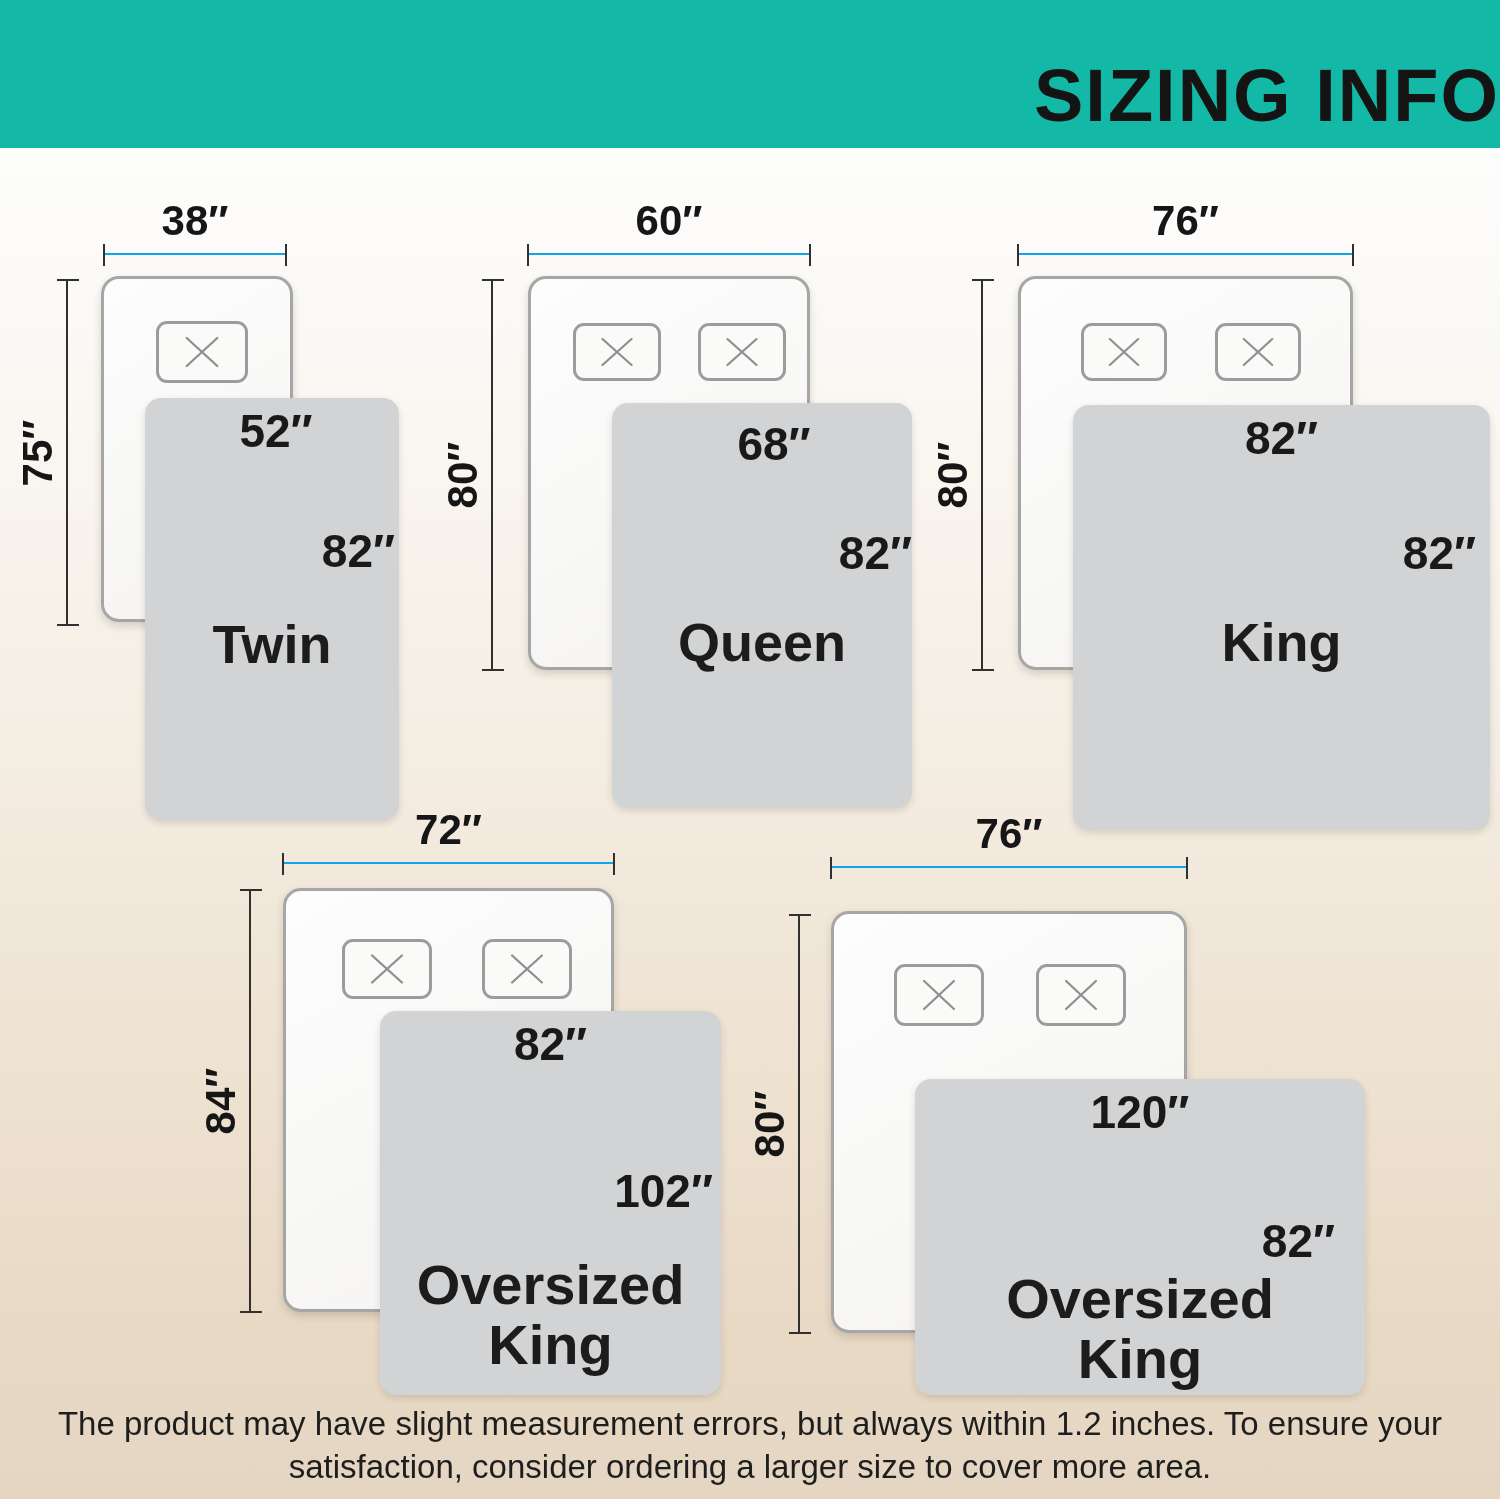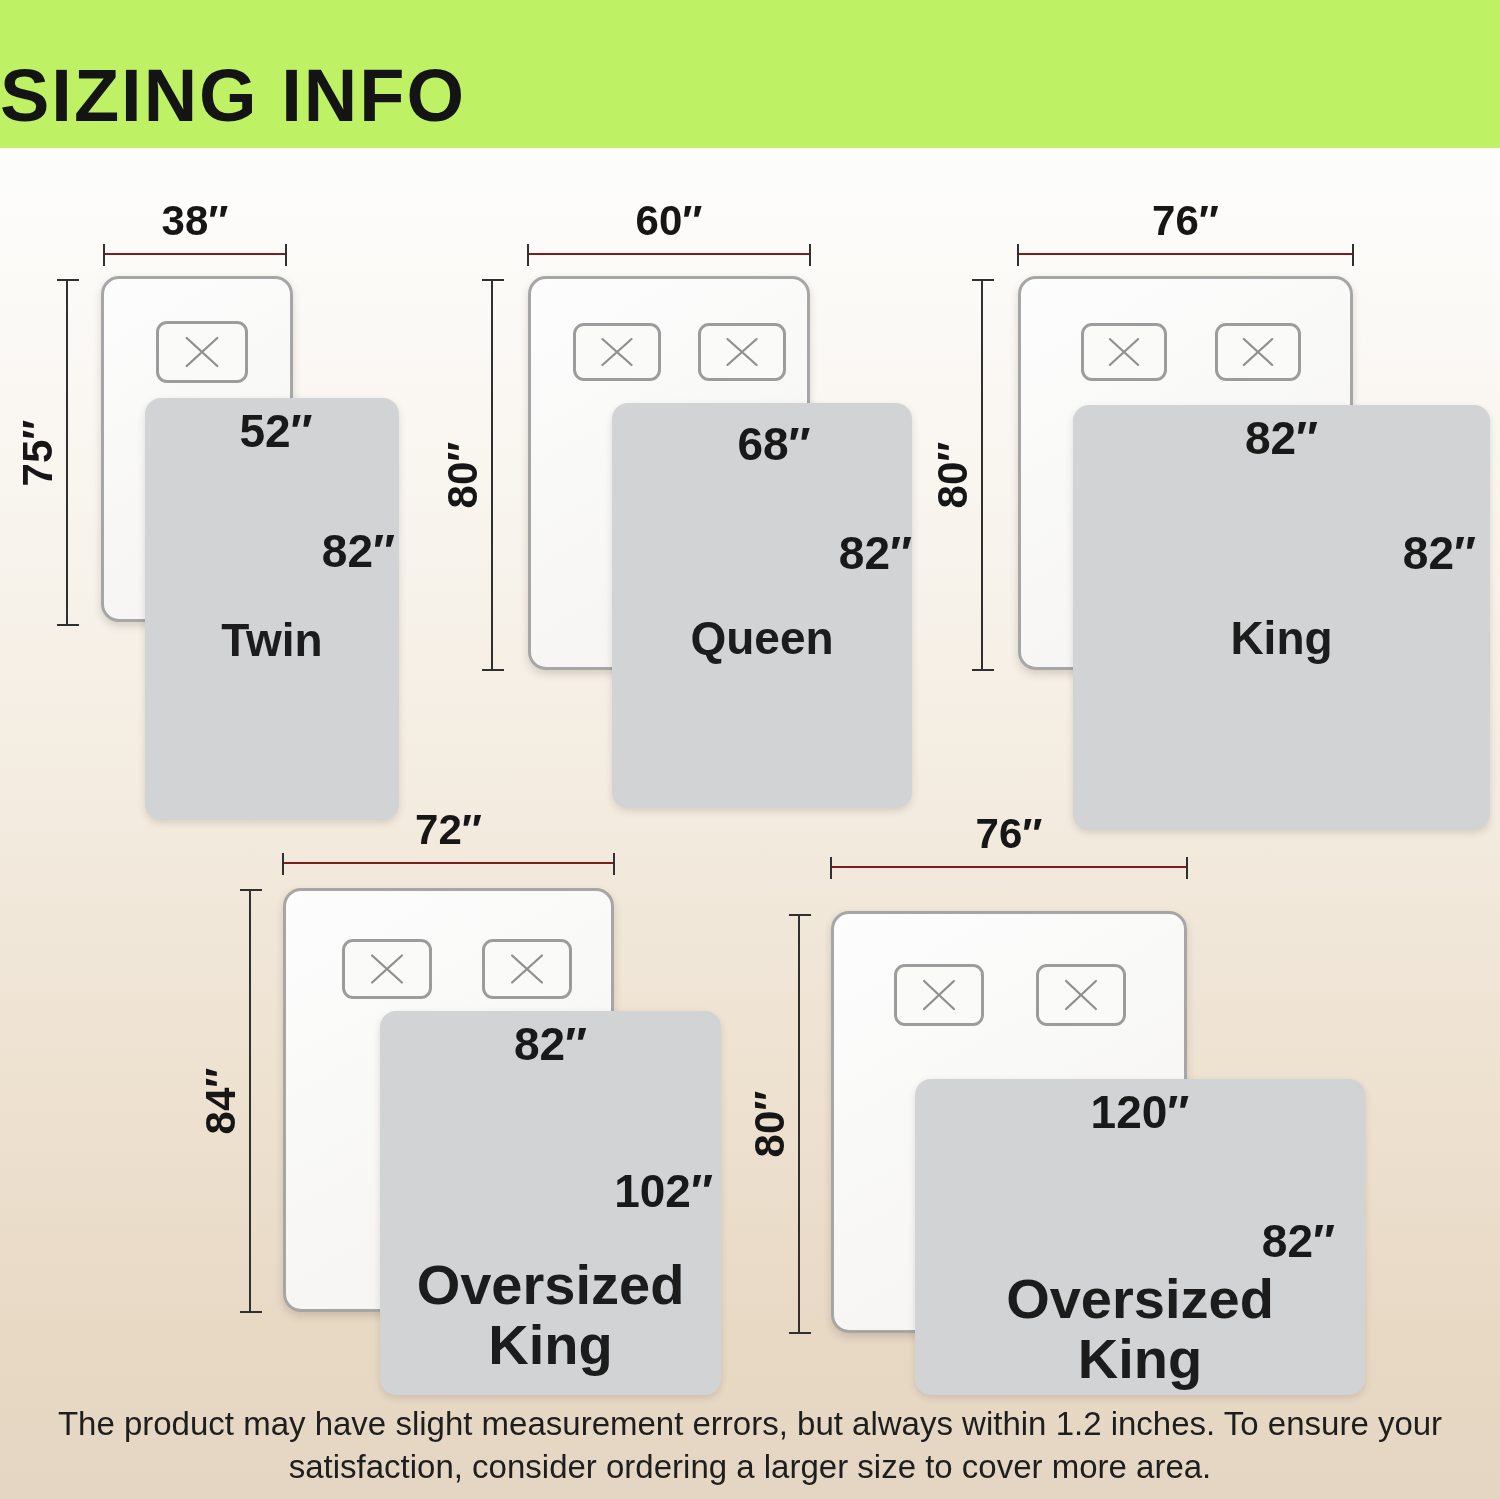--- a/index.html
+++ b/index.html
@@ -1,32 +1,32 @@
 <!DOCTYPE html>
 <html><head>
 <meta charset="utf-8">
 <style>
   html,body{margin:0;padding:0;}
   body{font-family:"Liberation Sans","DejaVu Sans",sans-serif;background:#fff;}
   .page{position:relative;width:1500px;height:1499px;overflow:hidden;background:#fdfdfc;}
 
   
-  .header{position:absolute;left:0;top:0;width:100%;height:190px;background:#bef264;
-          display:flex;align-items:center;justify-content:flex-start;}
+  .header{position:absolute;left:0;top:0;width:100%;height:190px;background:#14b8a6;
+          display:flex;align-items:center;justify-content:flex-end;}
   .title{font-size:74px;font-weight:bold;letter-spacing:2px;color:#141414;}
   .main{position:absolute;left:0;top:148px;right:0;bottom:0;
         background:linear-gradient(180deg,#fdfdfc 0%,#faf7f2 20%,#f4ede2 45%,#eee2d1 68%,#e8d9c5 88%,#e4d6c2 100%);}
   .footer{position:absolute;left:0;right:0;bottom:10px;text-align:center;
           font-size:33px;line-height:1.3;color:#1e1e1e;}
 
   
   .dg{position:absolute;left:0;top:0;width:100%;height:100%;}
 
   
-  .hdim{position:absolute;height:0;border-top:2px solid #7f1d1d;}
+  .hdim{position:absolute;height:0;border-top:2px solid #0ea5e9;}
   .hdim::before,.hdim::after{content:"";position:absolute;top:-11px;width:2px;height:22px;background:#303030;}
   .hdim::before{left:-1px;}
   .hdim::after{right:-1px;}
   .hdim .dl{position:absolute;left:50%;top:-58px;transform:translateX(-50%);
             font-size:42px;font-weight:bold;color:#161616;white-space:nowrap;}
   .vdim{position:absolute;width:0;border-left:2px solid #303030;}
   .vdim::before,.vdim::after{content:"";position:absolute;left:-11px;width:22px;height:2px;background:#303030;}
   .vdim::before{top:-1px;}
   .vdim::after{bottom:-1px;}
   .vdim .dl{position:absolute;left:-72px;top:50%;width:84px;height:46px;margin-top:-23px;
@@ -40,21 +40,21 @@
   .pillow svg{display:block;width:100%;height:100%;}
   .pillow path{fill:none;stroke:#8f8f8f;stroke-width:2.4;stroke-linecap:round;}
 
   
   .blanket{position:absolute;background:#d2d3d4;border-radius:16px;
            box-shadow:0 3px 7px rgba(60,50,35,0.15);}
   .bw{position:absolute;left:0;right:0;text-align:center;font-size:46px;font-weight:bold;color:#191919;}
   .bl{position:absolute;font-size:46px;font-weight:bold;color:#191919;white-space:nowrap;}
   .nm{position:absolute;left:50%;transform:translateX(-50%);text-align:center;
       font-weight:bold;color:#1c1c1c;line-height:1.07;}
-  .nm.single{white-space:nowrap;font-size:46px;}
+  .nm.single{white-space:nowrap;font-size:54px;}
   .nm.multi{font-size:56px;}
 
   
   .tw-hdim{left:104px;top:253px;width:182px;}
   .tw-vdim{left:66px;top:280px;height:345px;}
   .tw-bed{left:101px;top:276px;width:192px;height:346px;}
   .tw-p1{left:52px;top:42px;width:92px;height:62px;}
   .tw-blanket{left:145px;top:398px;width:254px;height:422px;}
   .tw-bw{top:6px;padding-left:8px;}
   .tw-bl{right:4px;top:126px;}

